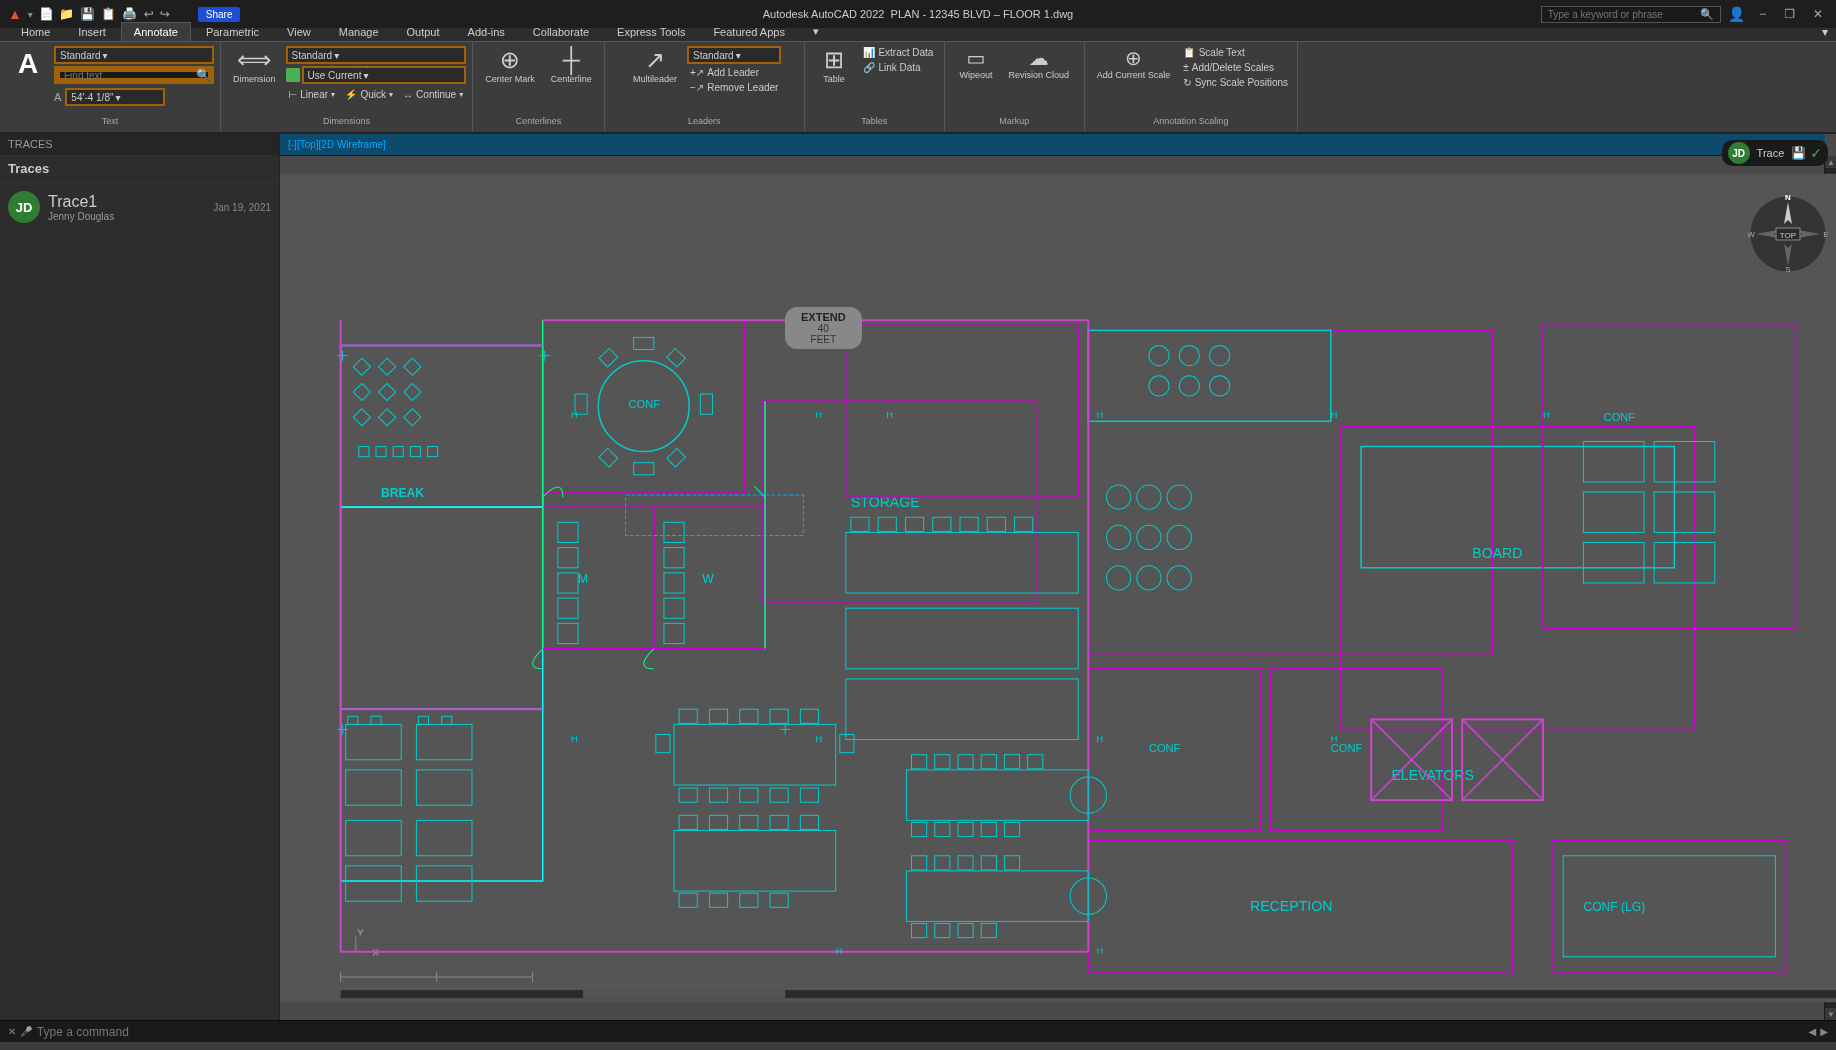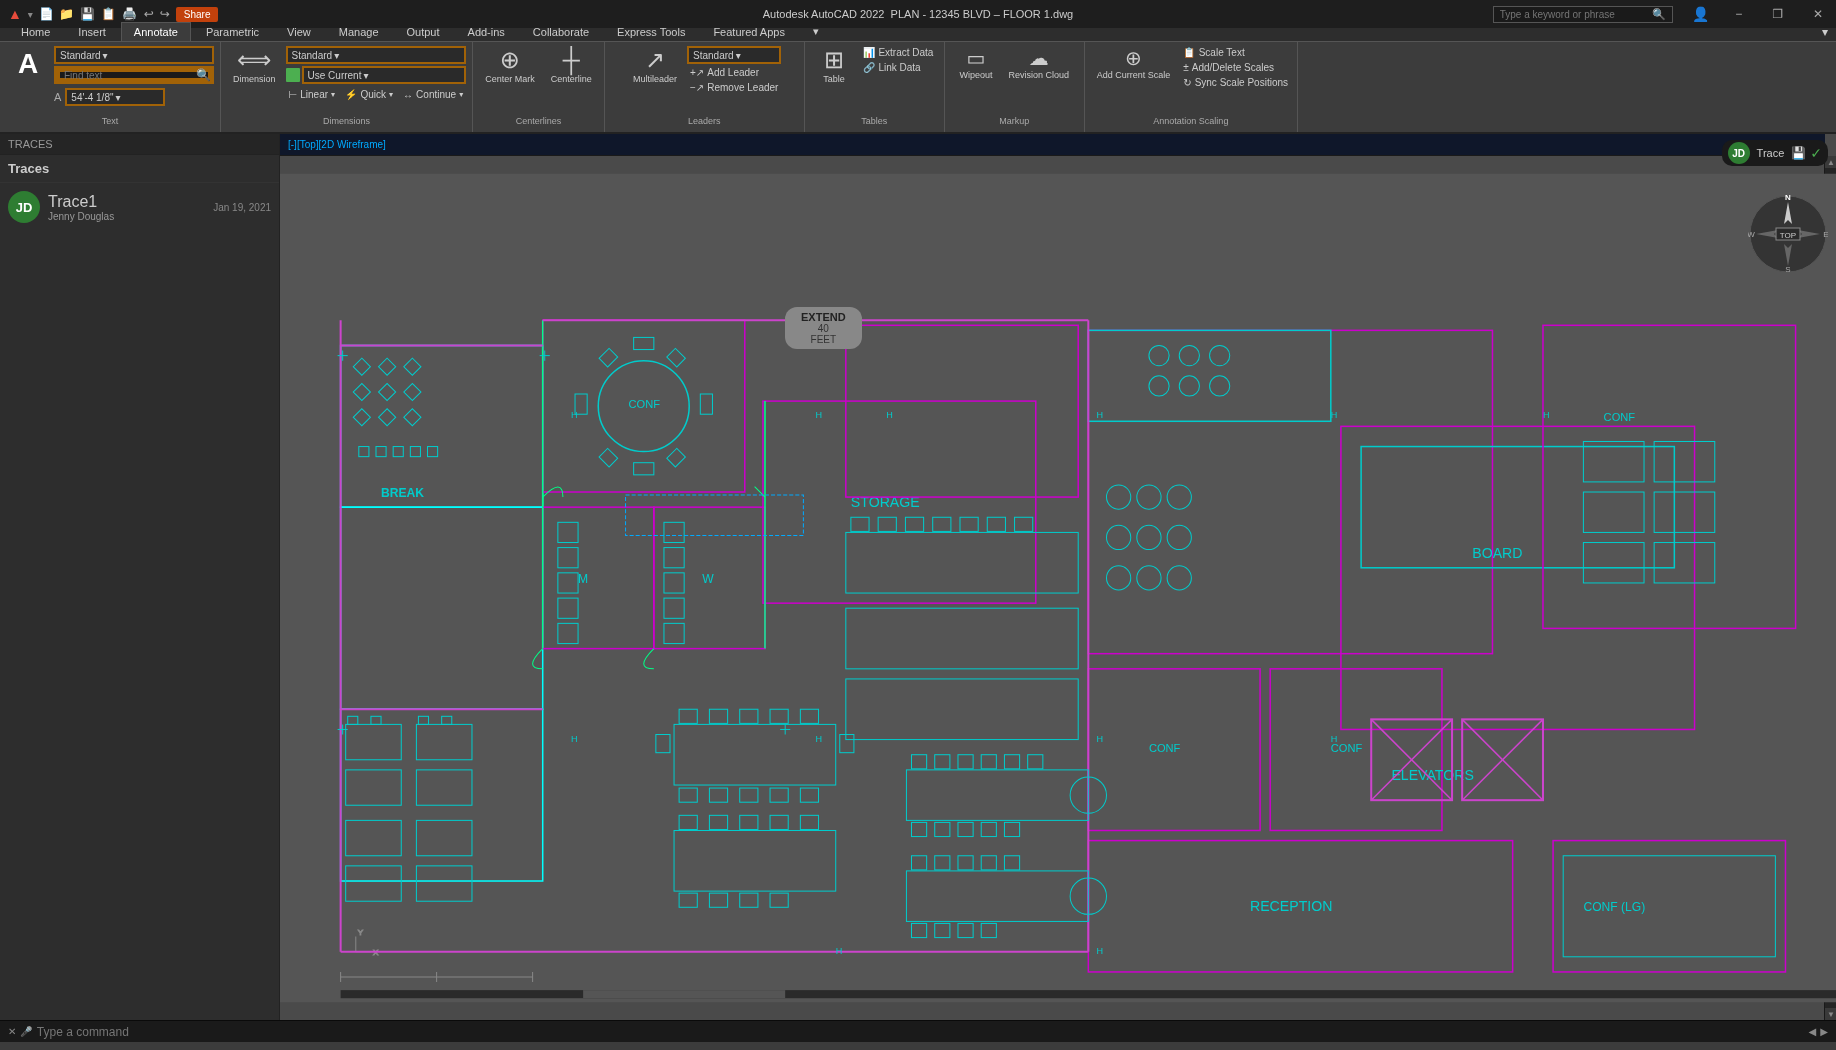--- a/index.html
+++ b/index.html
@@ -11,21 +11,21 @@
       background: #1e1e1e;
       display: flex;
       align-items: center;
       justify-content: space-between;
       padding: 0 8px;
       color: #aaa;
       font-size: 11px;
     }
     #titlebar .left { display: flex; align-items: center; gap: 6px; }
     #titlebar .center { position: absolute; left: 50%; transform: translateX(-50%); font-size: 11px; color: #ccc; }
-    #titlebar .right { display: flex; align-items: center; gap: 20px; margin-left: auto; }
+    #titlebar .right { display: flex; align-items: center; gap: 8px; margin-left: auto; }
     .tb-btn { background: none; border: none; color: #aaa; cursor: pointer; font-size: 12px; padding: 2px 5px; }
 
     
     #ribbon-tabs {
       height: 14px;
       background: #2d2d2d;
       display: flex;
       align-items: flex-end;
       padding-left: 8px;
       border-bottom: 1px solid #555;
@@ -200,21 +200,21 @@
       overflow: hidden;
     }
 
     
     #vp-header {
       position: absolute;
       top: 0;
       left: 0;
       right: 11px;
       height: 22px;
-      background: #0f172a;
+      background: #0c4a6e;
       display: flex;
       align-items: center;
       padding: 0 8px;
       font-size: 10px;
       color: #aaa;
       border-bottom: 1px solid #1a1a1a;
       z-index: 10;
     }
     #vp-header .vp-label { color: #00aaff; margin-right: 4px; }
 
@@ -350,21 +350,21 @@
   <div class="left">
     <span style="color:#e74c3c;font-size:14px;">▲</span>
     <span style="font-size:10px;color:#888;">▾</span>
     <span style="font-size:12px;">📄</span>
     <span style="font-size:12px;">📁</span>
     <span style="font-size:12px;">💾</span>
     <span style="font-size:12px;">📋</span>
     <span style="font-size:12px;">🖨️</span>
     <span style="font-size:12px;">↩</span>
     <span style="font-size:12px;">↪</span>
-    <button style="background:#c2410c;border:none;color:white;padding:2px 8px;font-size:10px;cursor:pointer;border-radius:2px;">Share</button>
+    <button style="background:#1d4ed8;border:none;color:white;padding:2px 8px;font-size:10px;cursor:pointer;border-radius:2px;margin-left:22px;">Share</button>
   </div>
   <div class="center">
     <span>Autodesk AutoCAD 2022</span>&nbsp;
     <span>PLAN - 12345 BLVD – FLOOR 1.dwg</span>
   </div>
   <div class="right">
     <div style="display:flex;align-items:center;background:#1a1a1a;border:1px solid #555;padding:1px 6px;width:180px;gap:4px;">
       <input type="text" style="background: transparent; border: none; color: rgb(204, 204, 204); font-size: 10px; outline: none; flex: 1 1 0%;" placeholder="Type a keyword or phrase">
       <span>🔍</span>
     </div>

